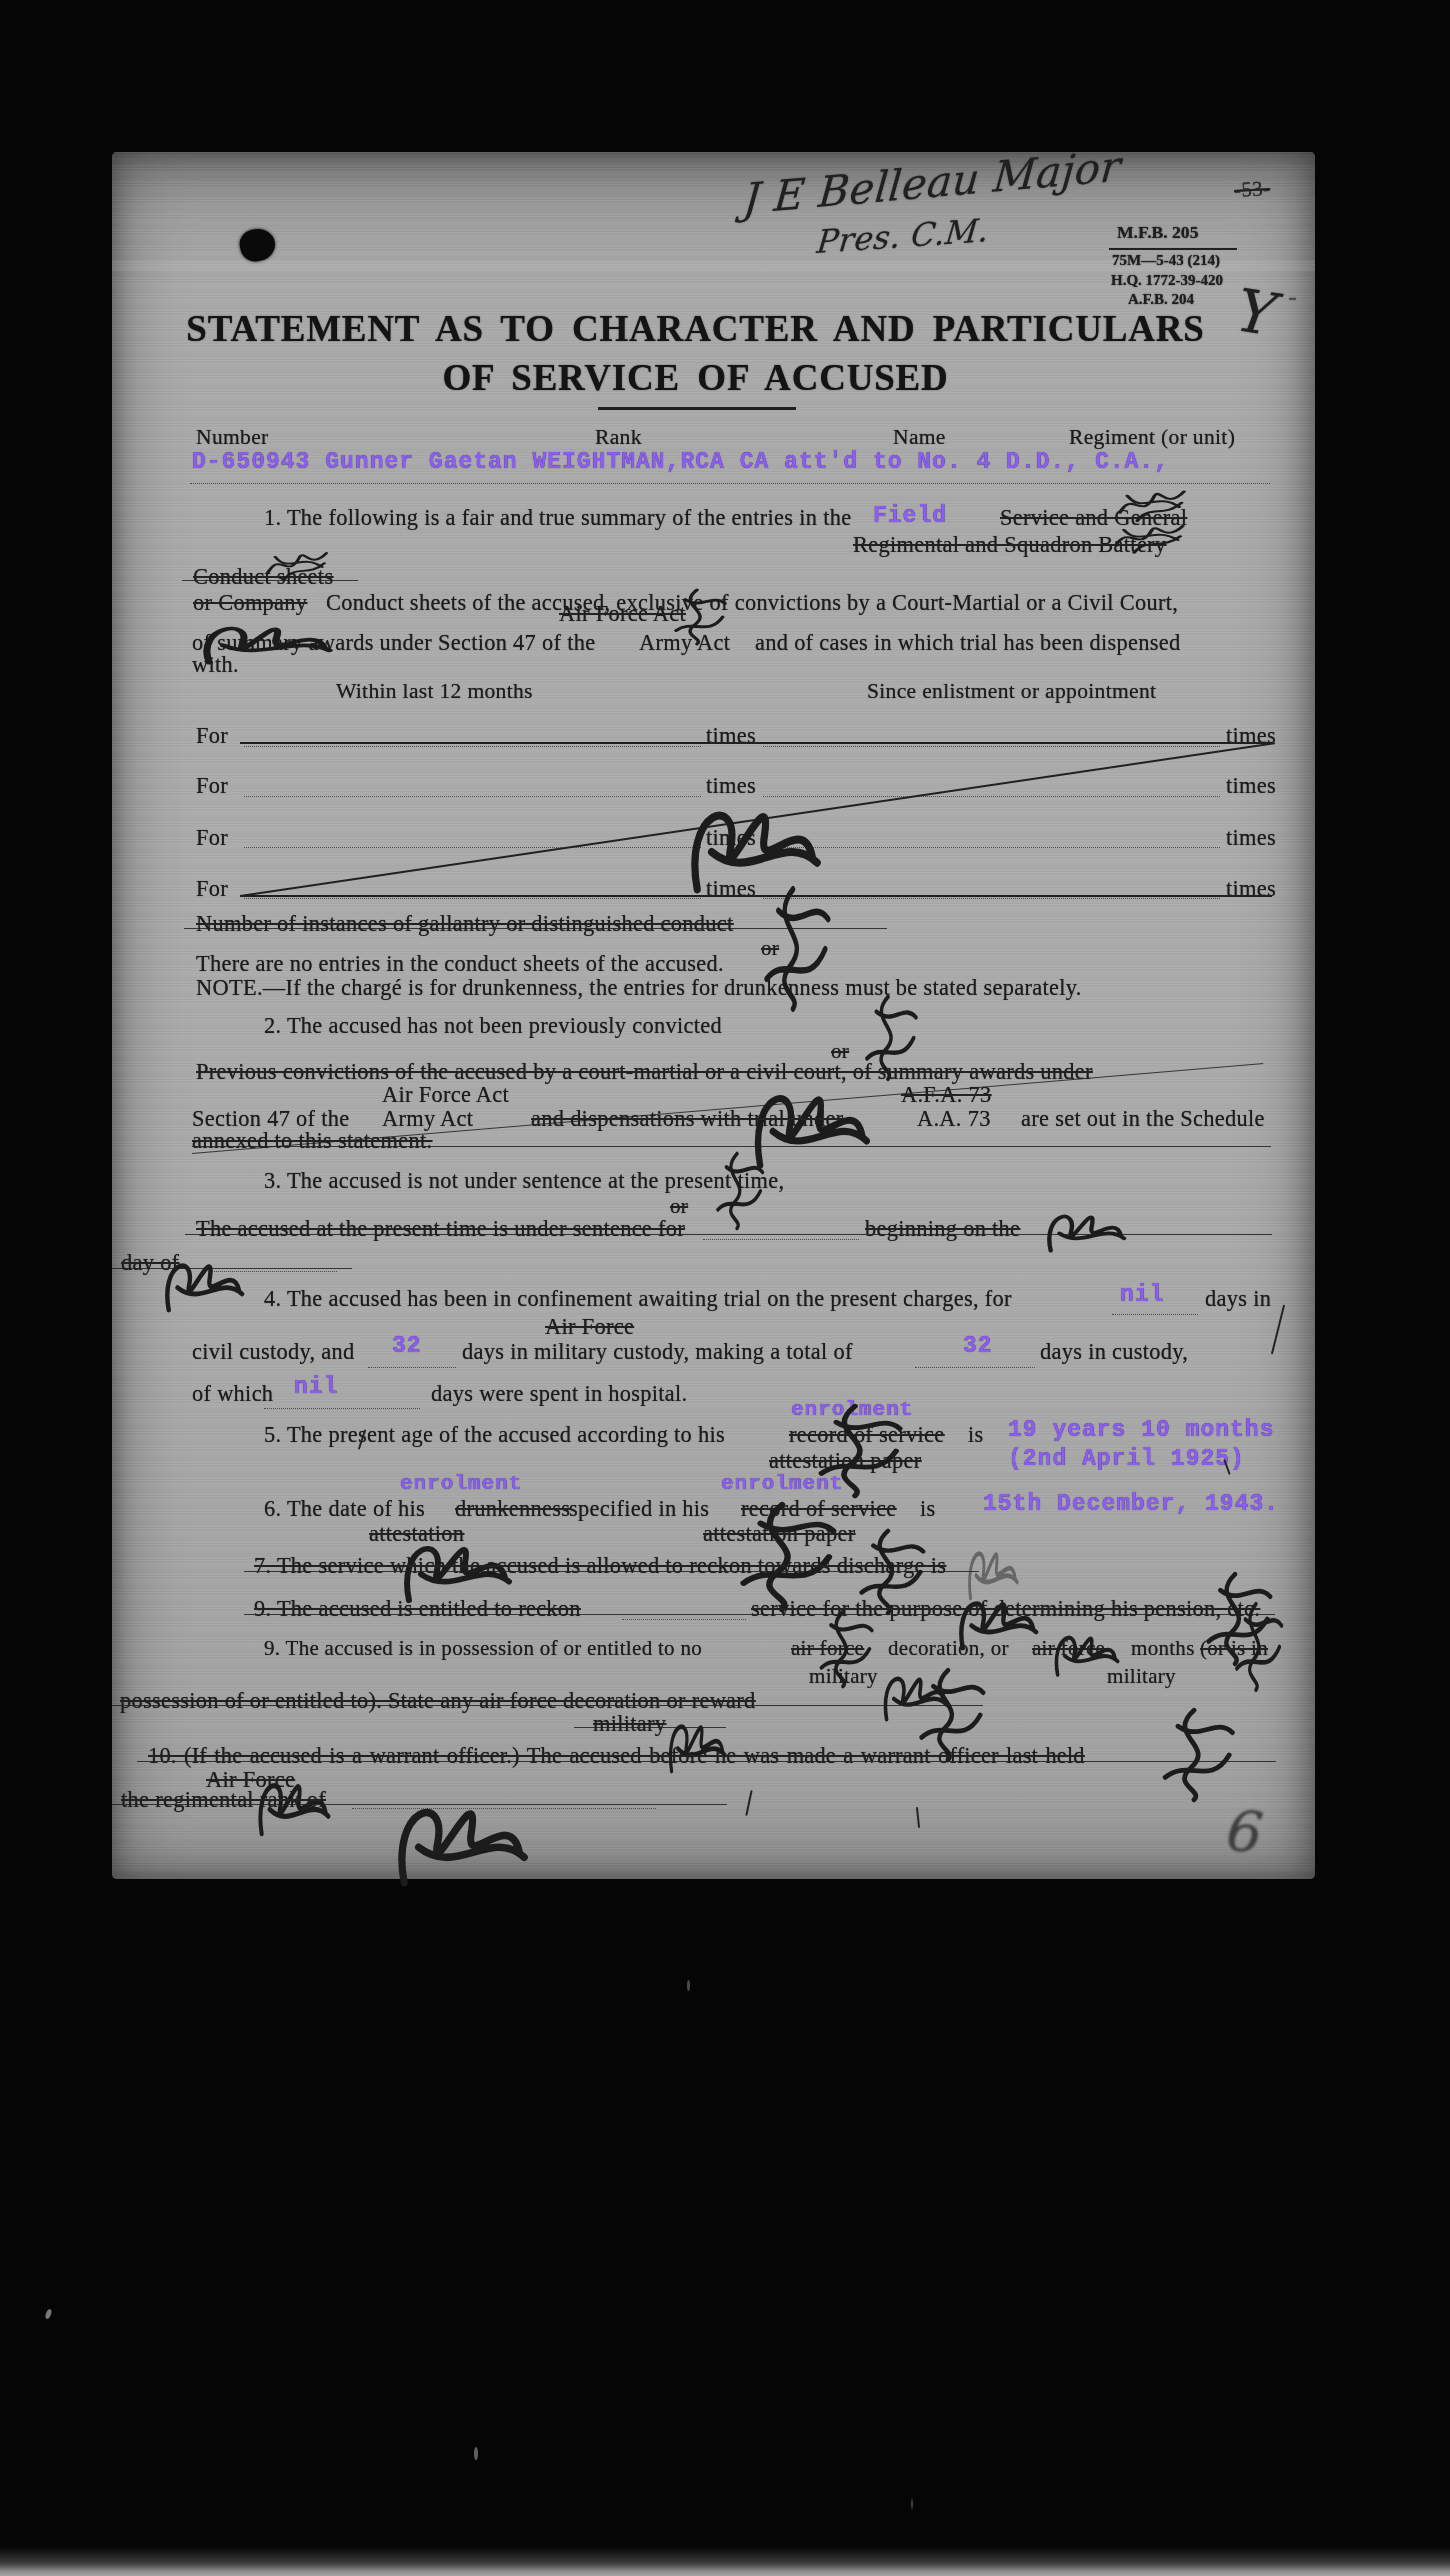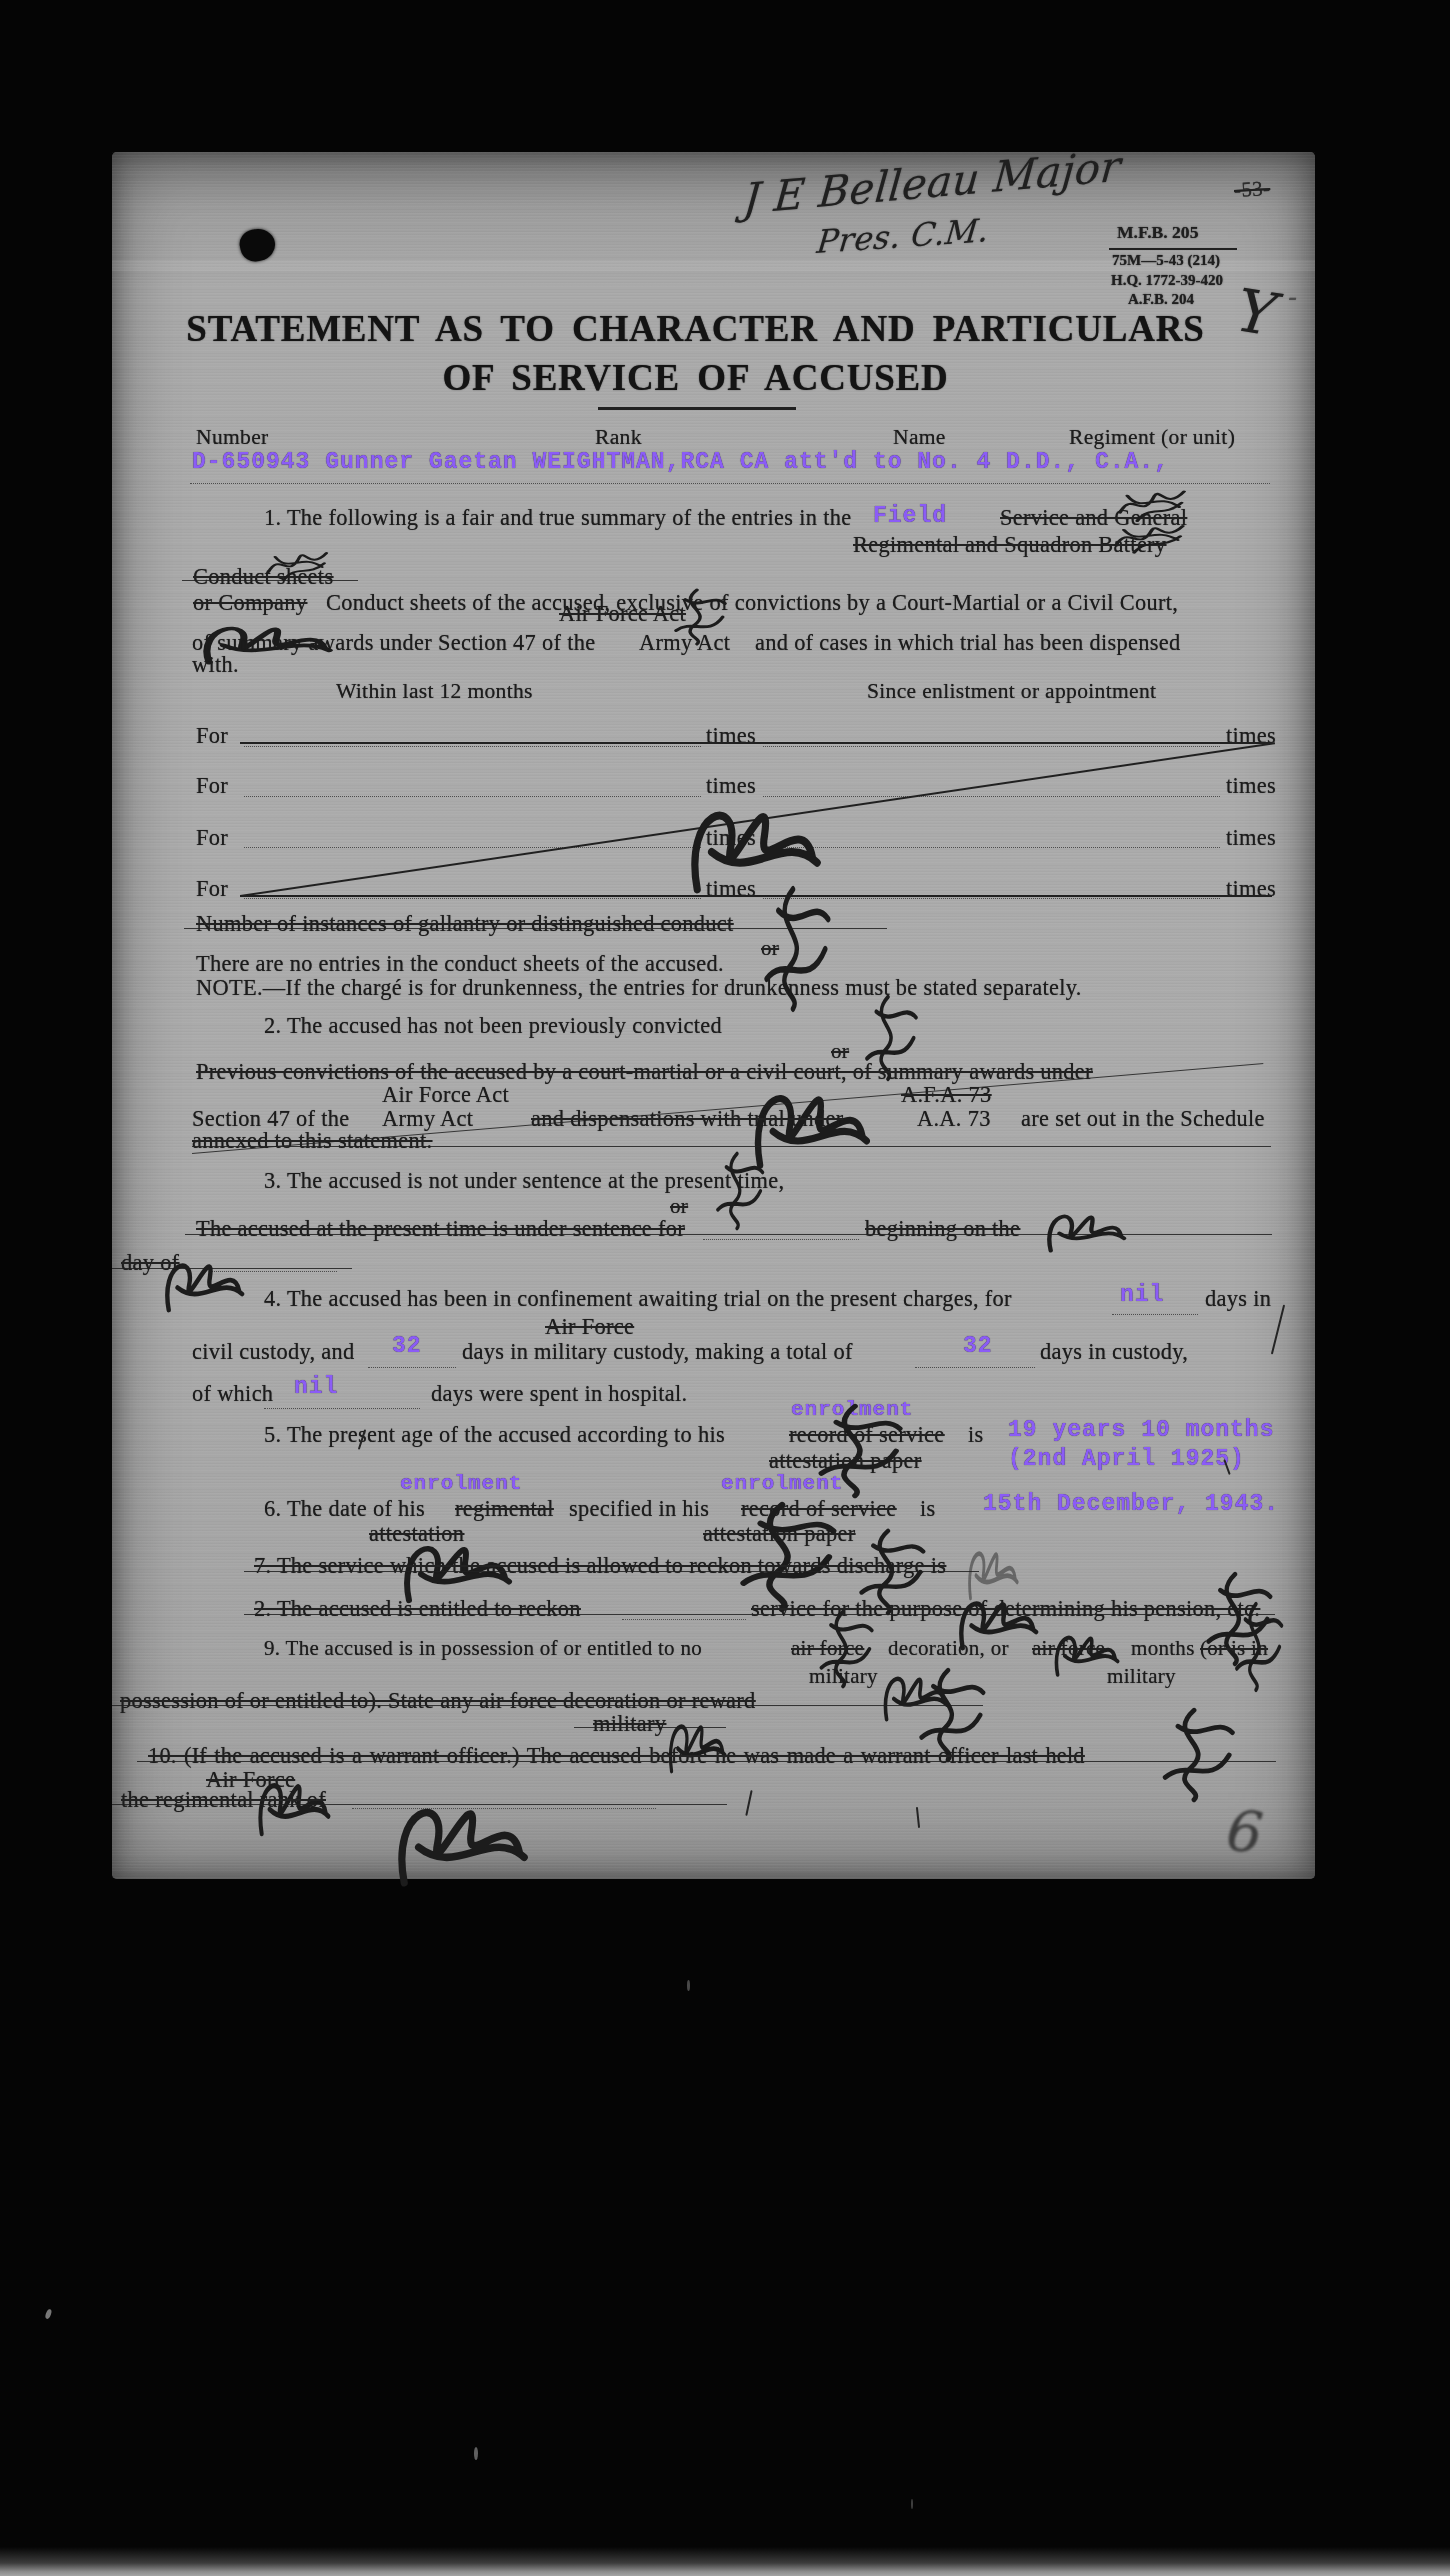--- a/index.html
+++ b/index.html
@@ -223,21 +223,21 @@
   <div class="t mono" style="left:1008px;top:1446px">(2nd April 1925)</div>
   <svg class="sc" style="left:799px;top:1403px;width:112px;height:96px" viewBox="0 0 60 60" preserveAspectRatio="none">
       <use href="#sqC"></use>
     </svg>
   <div class="tick" style="left:361px;top:1429px;height:21px;transform:rotate(18deg)"></div>
   <div class="tick" style="left:1226px;top:1459px;height:16px;transform:rotate(-20deg)"></div>
 
   <div class="t mono smm" style="left:400px;top:1472px">enrolment</div>
   <div class="t mono smm" style="left:721px;top:1472px">enrolment</div>
   <div class="t" style="left:264px;top:1496px">6. The date of his</div>
-  <div class="t st" style="left:455px;top:1496px">regimental</div>
+  <div class="t st" style="left:455px;top:1496px">drunkenness</div>
   <div class="t" style="left:569px;top:1496px">specified in his</div>
   <div class="t st" style="left:741px;top:1496px">record of service</div>
   <div class="t" style="left:920px;top:1496px">is</div>
   <div class="t mono" style="left:983px;top:1491px">15th December, 1943.</div>
   <div class="t st" style="left:369px;top:1521px">attestation</div>
   <div class="t st" style="left:703px;top:1521px">attestation paper</div>
   <svg class="sc" style="left:393px;top:1507px;width:120px;height:112px" viewBox="0 0 60 60" preserveAspectRatio="none">
       <use href="#sqB"></use>
     </svg>
   <svg class="sc" style="left:718px;top:1501px;width:128px;height:112px" viewBox="0 0 60 60" preserveAspectRatio="none">
@@ -246,21 +246,21 @@
   <svg class="sc" style="left:963px;top:1518px;width:56px;height:96px;opacity:.45" viewBox="0 0 60 60" preserveAspectRatio="none">
       <use href="#sqB"></use>
     </svg>
 
   <div class="t st" style="left:254px;top:1553px">7. The service which the accused is allowed to reckon towards discharge is</div>
   <div class="xline thin" style="left:244px;top:1571px;width:735px"></div>
   <svg class="sc" style="left:844px;top:1528px;width:88px;height:88px" viewBox="0 0 60 60" preserveAspectRatio="none">
       <use href="#sqC"></use>
     </svg>
 
-  <div class="t st" style="left:254px;top:1596px">2. The accused is entitled to reckon</div>
+  <div class="t st" style="left:254px;top:1596px">9. The accused is entitled to reckon</div>
   <div class="dots" style="left:622px;top:1617px;width:124px"></div>
   <div class="t st" style="left:751px;top:1596px">service for the purpose of determining his pension, etc.</div>
   <div class="xline thin" style="left:244px;top:1614px;width:1031px"></div>
   <svg class="sc" style="left:951px;top:1568px;width:88px;height:96px" viewBox="0 0 60 60" preserveAspectRatio="none">
       <use href="#sqB"></use>
     </svg>
   <svg class="sc" style="left:1191px;top:1571px;width:88px;height:96px" viewBox="0 0 60 60" preserveAspectRatio="none">
       <use href="#sqC"></use>
     </svg>
 

